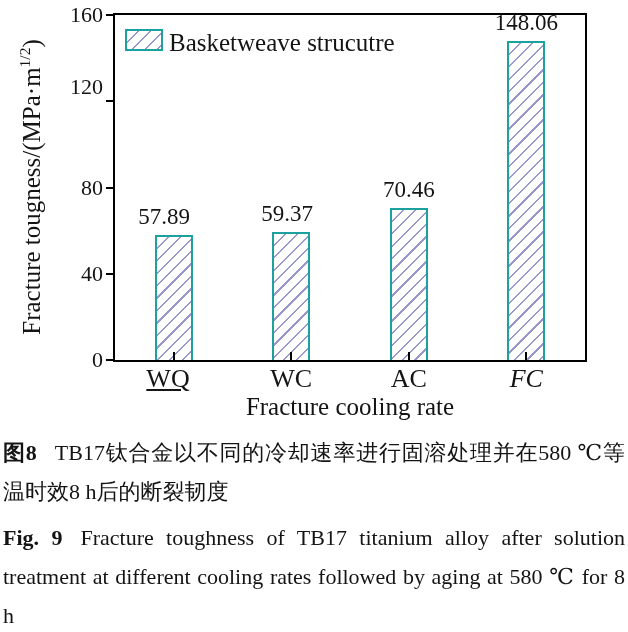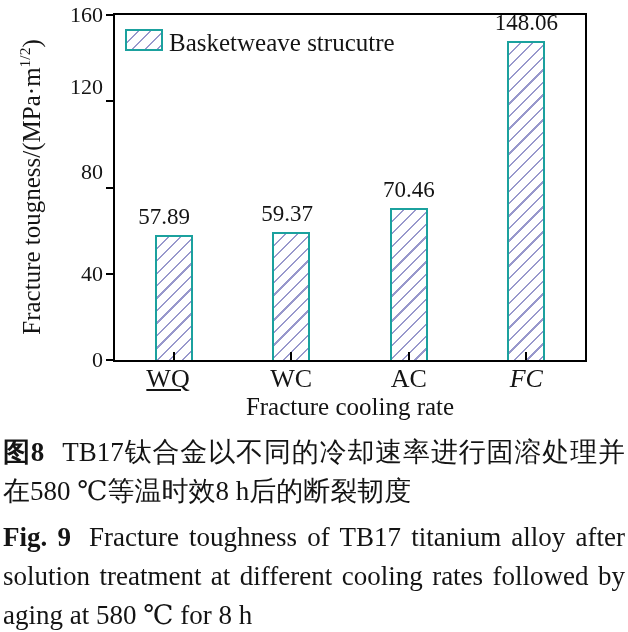--- a/index.html
+++ b/index.html
@@ -81,21 +81,21 @@
   }
   .ylabel sup { font-size: 0.62em; }
   .xlabel {
     position: absolute; left: 113px; top: 393px;
     width: 474px; text-align: center;
     font-size: 25px;
   }
   .caption { padding: 0 3px; }
   .caption p {
     margin: 0; text-align: justify;
-    font-size: 27px; line-height: 39px;
+    font-size: 22px; line-height: 39px;
   }
   .caption p.zh { margin-top: 5px; }
   .caption p.en { margin-top: 7px; }
   .cap-label { font-weight: bold; margin-right: 18px; }
 </style>
 </head>
 <body>
 
 <div class="figure">
   <div class="chart">
@@ -104,21 +104,21 @@
     <div class="plot-box">
       <div class="legend">
         <span class="swatch hatch"></span>
         <span class="legend-label">Basketweave strucutre</span>
       </div>
     <div class="ytick-mark" style="top: 344px;"></div>
         <div class="ytick-label" style="top: 345px;">0</div>
         <div class="ytick-mark" style="top: 257.75px;"></div>
         <div class="ytick-label" style="top: 258.75px;">40</div>
         <div class="ytick-mark" style="top: 171.5px;"></div>
-        <div class="ytick-label" style="top: 157px;">80</div>
+        <div class="ytick-label" style="top: 173px;">80</div>
         <div class="ytick-mark" style="top: 85.25px;"></div>
         <div class="ytick-label" style="top: 72px;">120</div>
         <div class="ytick-mark" style="top: -1px;"></div>
         <div class="ytick-label" style="top: 0px;">160</div>
         <div class="bar hatch" style="left: 39.75px; height: 124.825px;"></div>
         <div class="xtick-in" style="left: 57.75px;"></div>
         <div class="bar-value" style="left: 49px; bottom: 131.825px;">57.89</div>
         <div class="xtick-label" style="left: 53px; text-decoration: underline;">WQ</div>
         <div class="bar hatch" style="left: 157.25px; height: 128.017px;"></div>
         <div class="xtick-in" style="left: 175.25px;"></div>

